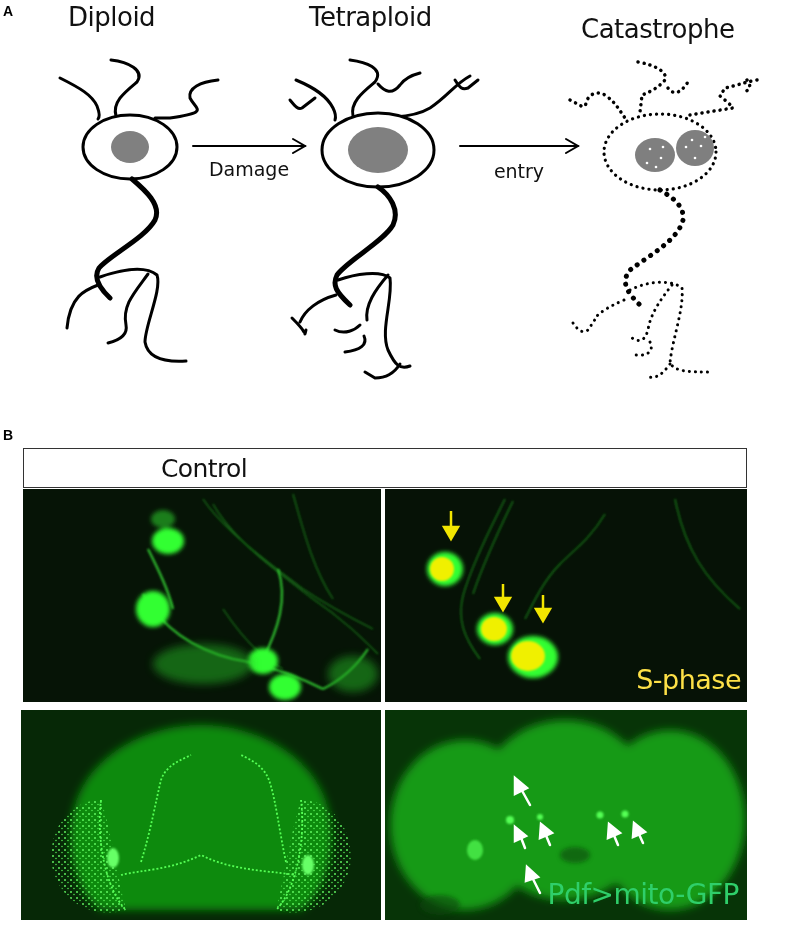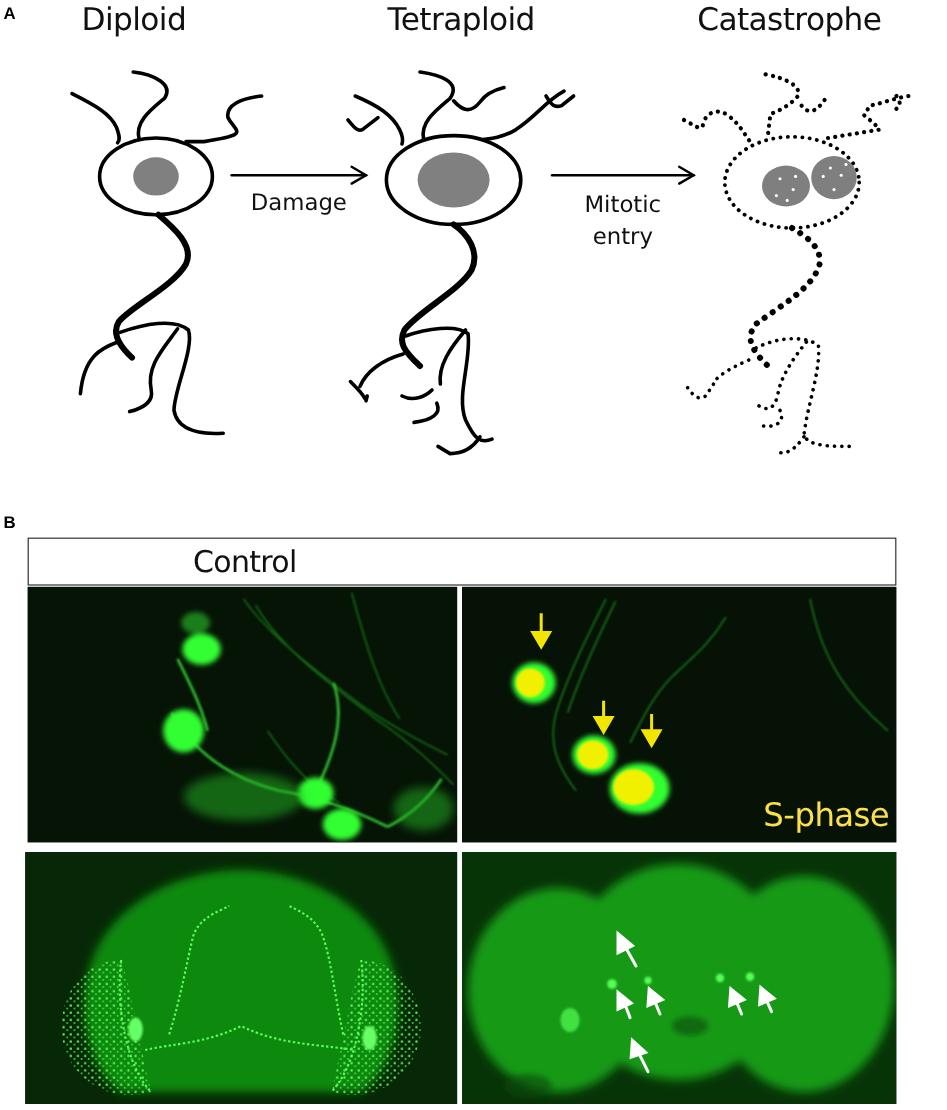--- a/index.html
+++ b/index.html
@@ -15,22 +15,22 @@
   .micro svg{position:absolute;left:0;top:0;}
   .overlay-label{position:absolute;font-family:"DejaVu Sans",sans-serif;white-space:nowrap;}
 </style>
 </head>
 <body>
 
 <div>
   <div class="abs panel-letter" style="left:3px;top:3px;">A</div>
 
   <div class="abs stage-title" style="left:68px;top:2px;">Diploid</div>
-  <div class="abs stage-title" style="left:323px;top:2px;">Tetraploid</div>
-  <div class="abs stage-title" style="left:581px;top:2px;">Catastrophe</div>
+  <div class="abs stage-title" style="left:309px;top:2px;">Tetraploid</div>
+  <div class="abs stage-title" style="left:581px;top:14px;">Catastrophe</div>
 
   <svg id="diagram-svg" width="789" height="420" viewBox="0 0 789 420">
 
     <g fill="none" stroke="#000" stroke-linecap="round" stroke-linejoin="round">
 
       <path d="M60 78 C80 88 92 95 97 106 C100 114 100 117 98 119" stroke-width="3"></path>
       <path d="M111 60 C128 62 145 70 137 82 C125 92 112 102 116 116" stroke-width="3"></path>
       <path d="M218 80 C200 82 188 88 190 98 C196 110 210 112 170 118 L155 118" stroke-width="3"></path>
 
       <ellipse cx="130" cy="147" rx="47" ry="32" stroke-width="3" fill="#fff"></ellipse>
@@ -97,21 +97,20 @@
         <circle cx="695" cy="158" r="1.3"></circle>
           <circle cx="705" cy="137" r="1.3"></circle>
       </g>
     </g>
   </svg>
 
   <div class="abs arrow-label" style="left:193px;top:156px;width:112px;">
     <div>Damage</div>
   </div>
   <div class="abs arrow-label" style="left:460px;top:158px;width:118px;">
-    <div>Mitotic</div>
     <div>entry</div>
   </div>
 </div>
 
 <div>
   <div class="abs panel-letter" style="left:3px;top:427px;">B</div>
 
   <div class="header-box">
     <div class="col-title" style="left:0;width:360px;">Control</div>
   </div>
@@ -258,14 +257,15 @@
         <g>
             <line x1="258" y1="133" x2="253" y2="122"></line>
             <polygon points="249,113 260,122 248,127"></polygon>
           </g>
         <g>
             <line x1="155" y1="183" x2="146" y2="165"></line>
             <polygon points="142,157 153,167 141,171"></polygon>
           </g>
       </g>
     </svg>
+    <div class="overlay-label" style="right:8px;top:168px;font-size:28px;color:#2fcf6a;letter-spacing:-0.5px;">Pdf&gt;mito-GFP</div>
   </div>
 </div>
 
 </body></html>

